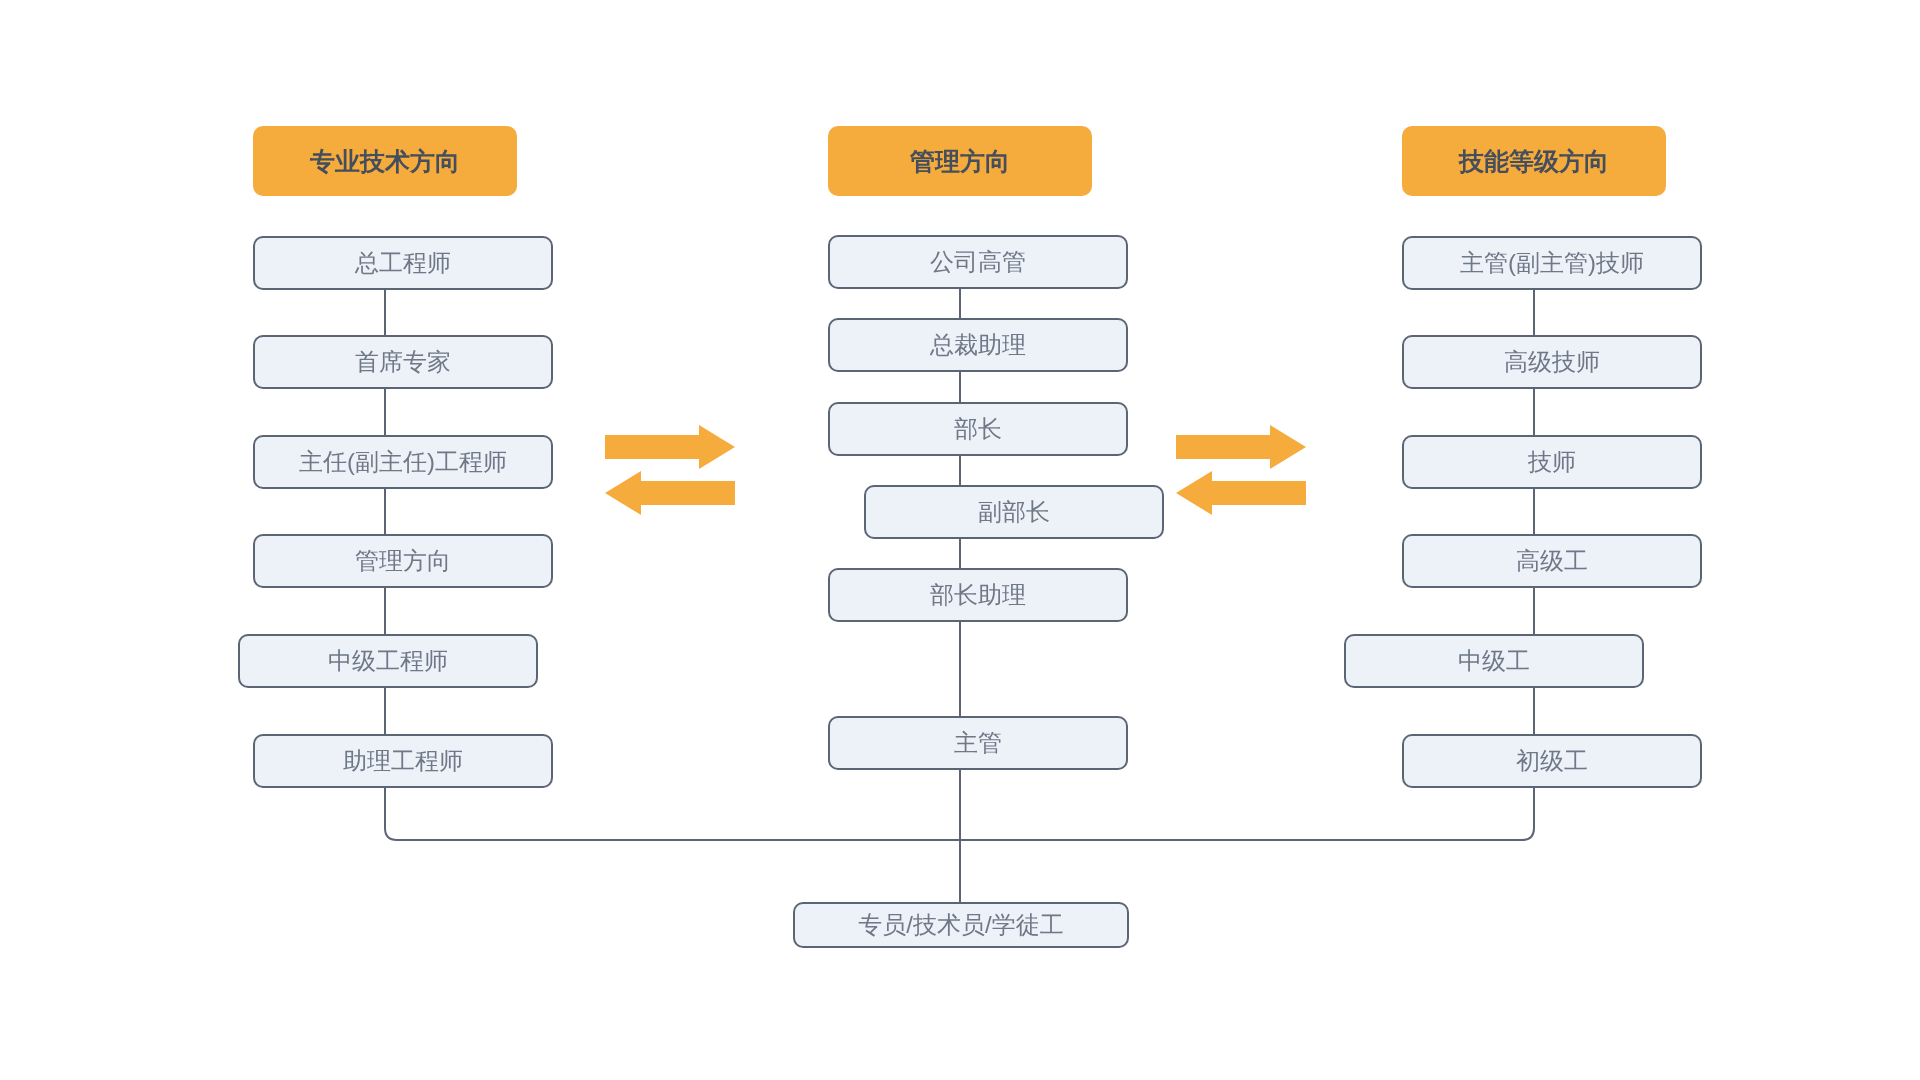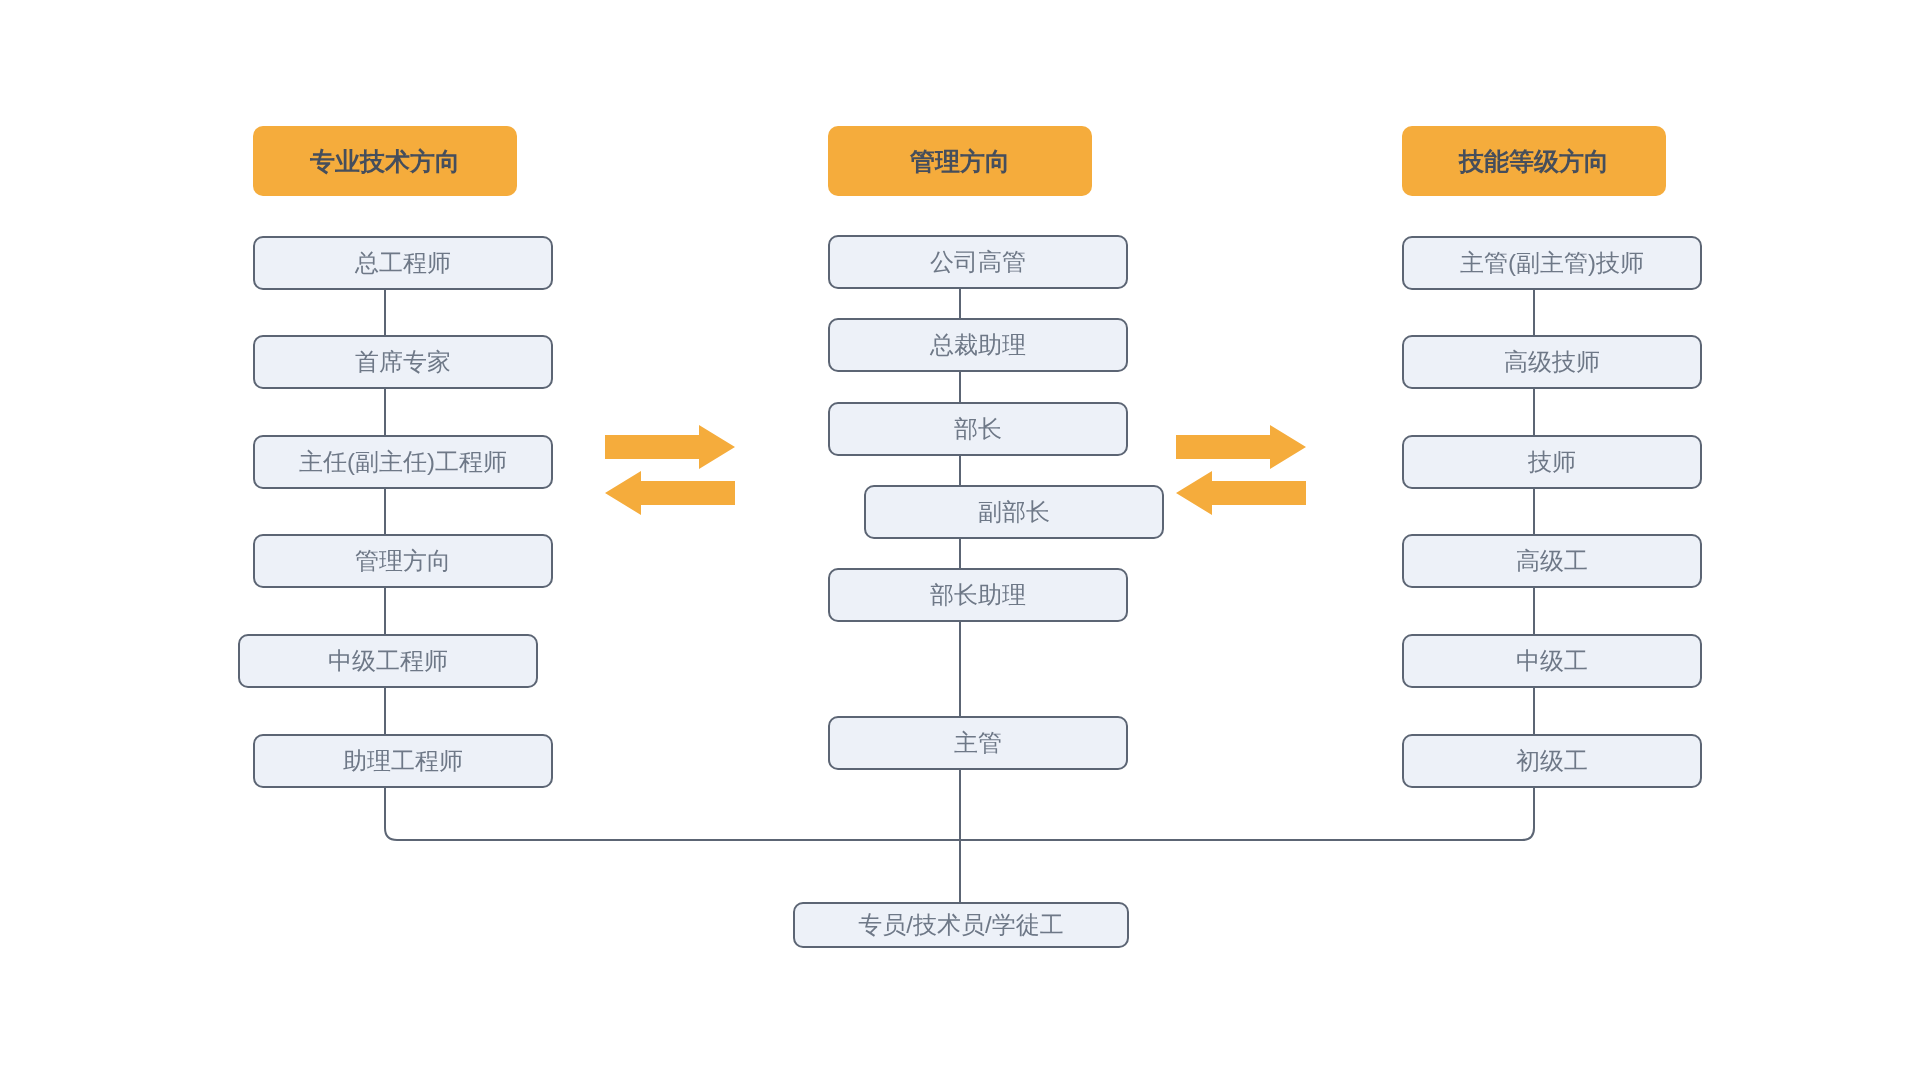--- a/index.html
+++ b/index.html
@@ -108,18 +108,18 @@
   <div class="node" style="left:828px; top:402px">部长</div>
   <div class="node" style="left:864px; top:485px">副部长</div>
   <div class="node" style="left:828px; top:568px">部长助理</div>
   <div class="node" style="left:828px; top:716px">主管</div>
 
   <div class="col-header" style="left:1402px; top:126px">技能等级方向</div>
   <div class="node" style="left:1402px; top:236px">主管(副主管)技师</div>
   <div class="node" style="left:1402px; top:335px">高级技师</div>
   <div class="node" style="left:1402px; top:435px">技师</div>
   <div class="node" style="left:1402px; top:534px">高级工</div>
-  <div class="node" style="left:1402px; top:634px">中级工</div>
+  <div class="node" style="left:1344px; top:634px">中级工</div>
   <div class="node" style="left:1402px; top:734px">初级工</div>
 
   <div class="node wide" style="left:793px; top:902px">专员/技术员/学徒工</div>
 
 </div>
 
 </body></html>

